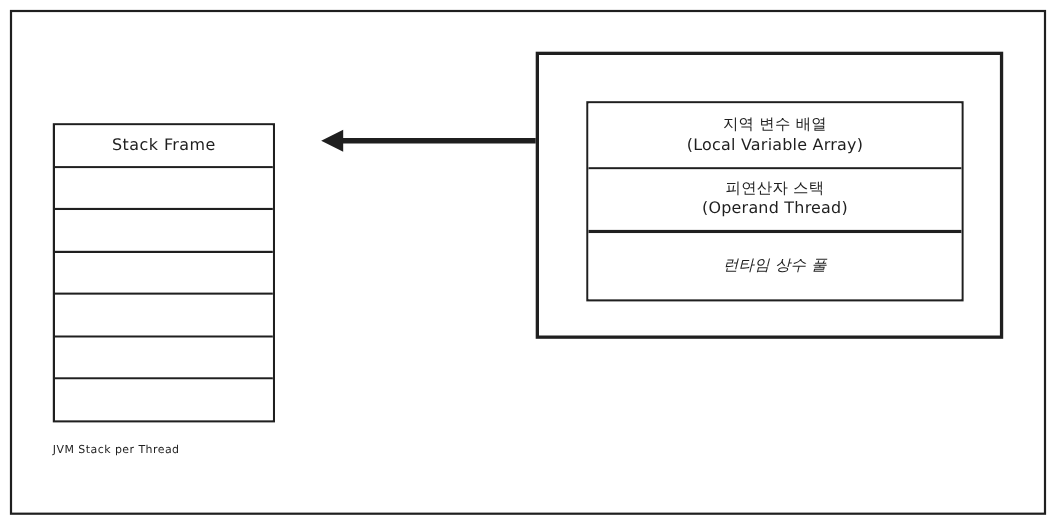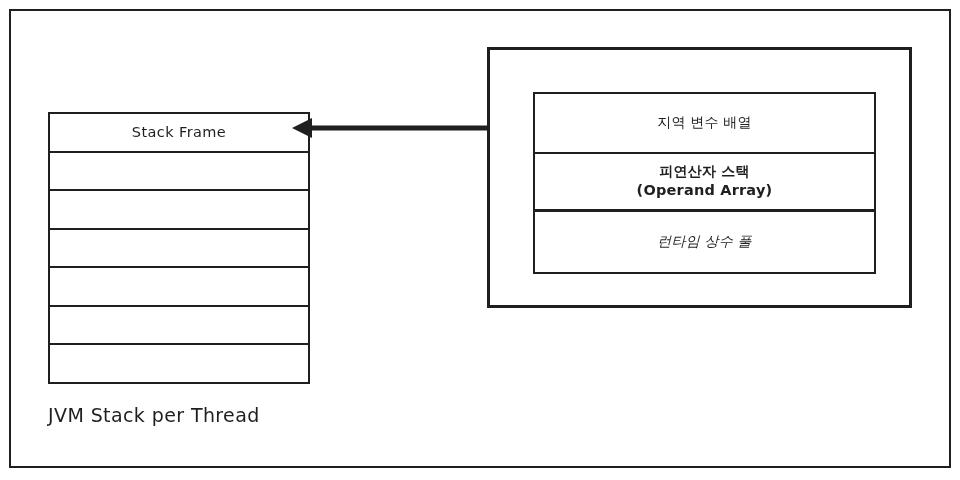--- a/index.html
+++ b/index.html
@@ -33,21 +33,21 @@
     box-sizing: border-box;
     border: 2px solid #1f1f1f;
     background: #ffffff;
   }
 
   
   .stack-box {
     position: absolute;
     left: 48px;
     top: 112px;
-    width: 262px;
+    width: 202px;
     height: 272px;
     box-sizing: border-box;
     border: 2px solid #1f1f1f;
     background: #ffffff;
     display: flex;
     flex-direction: column;
   }
   .stack-row {
     flex: 1 1 0;
     box-sizing: border-box;
@@ -65,21 +65,21 @@
     color: #1f1f1f;
     letter-spacing: 0.4px;
     white-space: nowrap;
   }
 
   .stack-caption {
     position: absolute;
     left: 48px;
     top: 404px;
     width: 260px;
-    font-size: 19px;
+    font-size: 10px;
     color: #1f1f1f;
     letter-spacing: 0.4px;
     white-space: nowrap;
   }
 
   
   .arrow-svg {
     position: absolute;
     left: 288px;
     top: 112px;
@@ -121,21 +121,20 @@
     background: #ffffff;
     line-height: 1.28;
   }
   .frame-section.sec-0 {
     height: 60px;
     border-bottom: 2px solid #1f1f1f;
   }
   .frame-section.sec-1 {
     height: 58px;
     border-bottom: 3px solid #1f1f1f;
-    font-weight: bold;
   }
   .frame-section.sec-2 {
     flex: 1 1 auto;
     font-style: italic;
   }
   .sec-ko {
     font-size: 14px;
     color: #1f1f1f;
     letter-spacing: 0.2px;
     white-space: nowrap;
@@ -183,25 +182,26 @@
   <svg class="arrow-svg" viewBox="0 0 210 34" preserveAspectRatio="none" aria-hidden="true">
     <line x1="201" y1="16" x2="19" y2="16" stroke="#1f1f1f" stroke-width="5"></line>
     <polygon points="4,16 24,6 24,26" fill="#1f1f1f"></polygon>
   </svg>
 
   <div class="frame-outer">
     <div class="frame-inner">
 
       <div class="frame-section sec-0">
         <span class="sec-ko">지역 변수 배열</span>
+        <span class="sec-en">(Local Variable Array)</span>
       </div>
 
       <div class="frame-section sec-1">
         <span class="sec-ko">피연산자 스택</span>
-        <span class="sec-en">(Operand Array)</span>
+        <span class="sec-en">(Operand Thread)</span>
       </div>
 
       <div class="frame-section sec-2">
         <span class="sec-ko">런타임 상수 풀</span>
       </div>
 
     </div>
   </div>
 
 </div>

